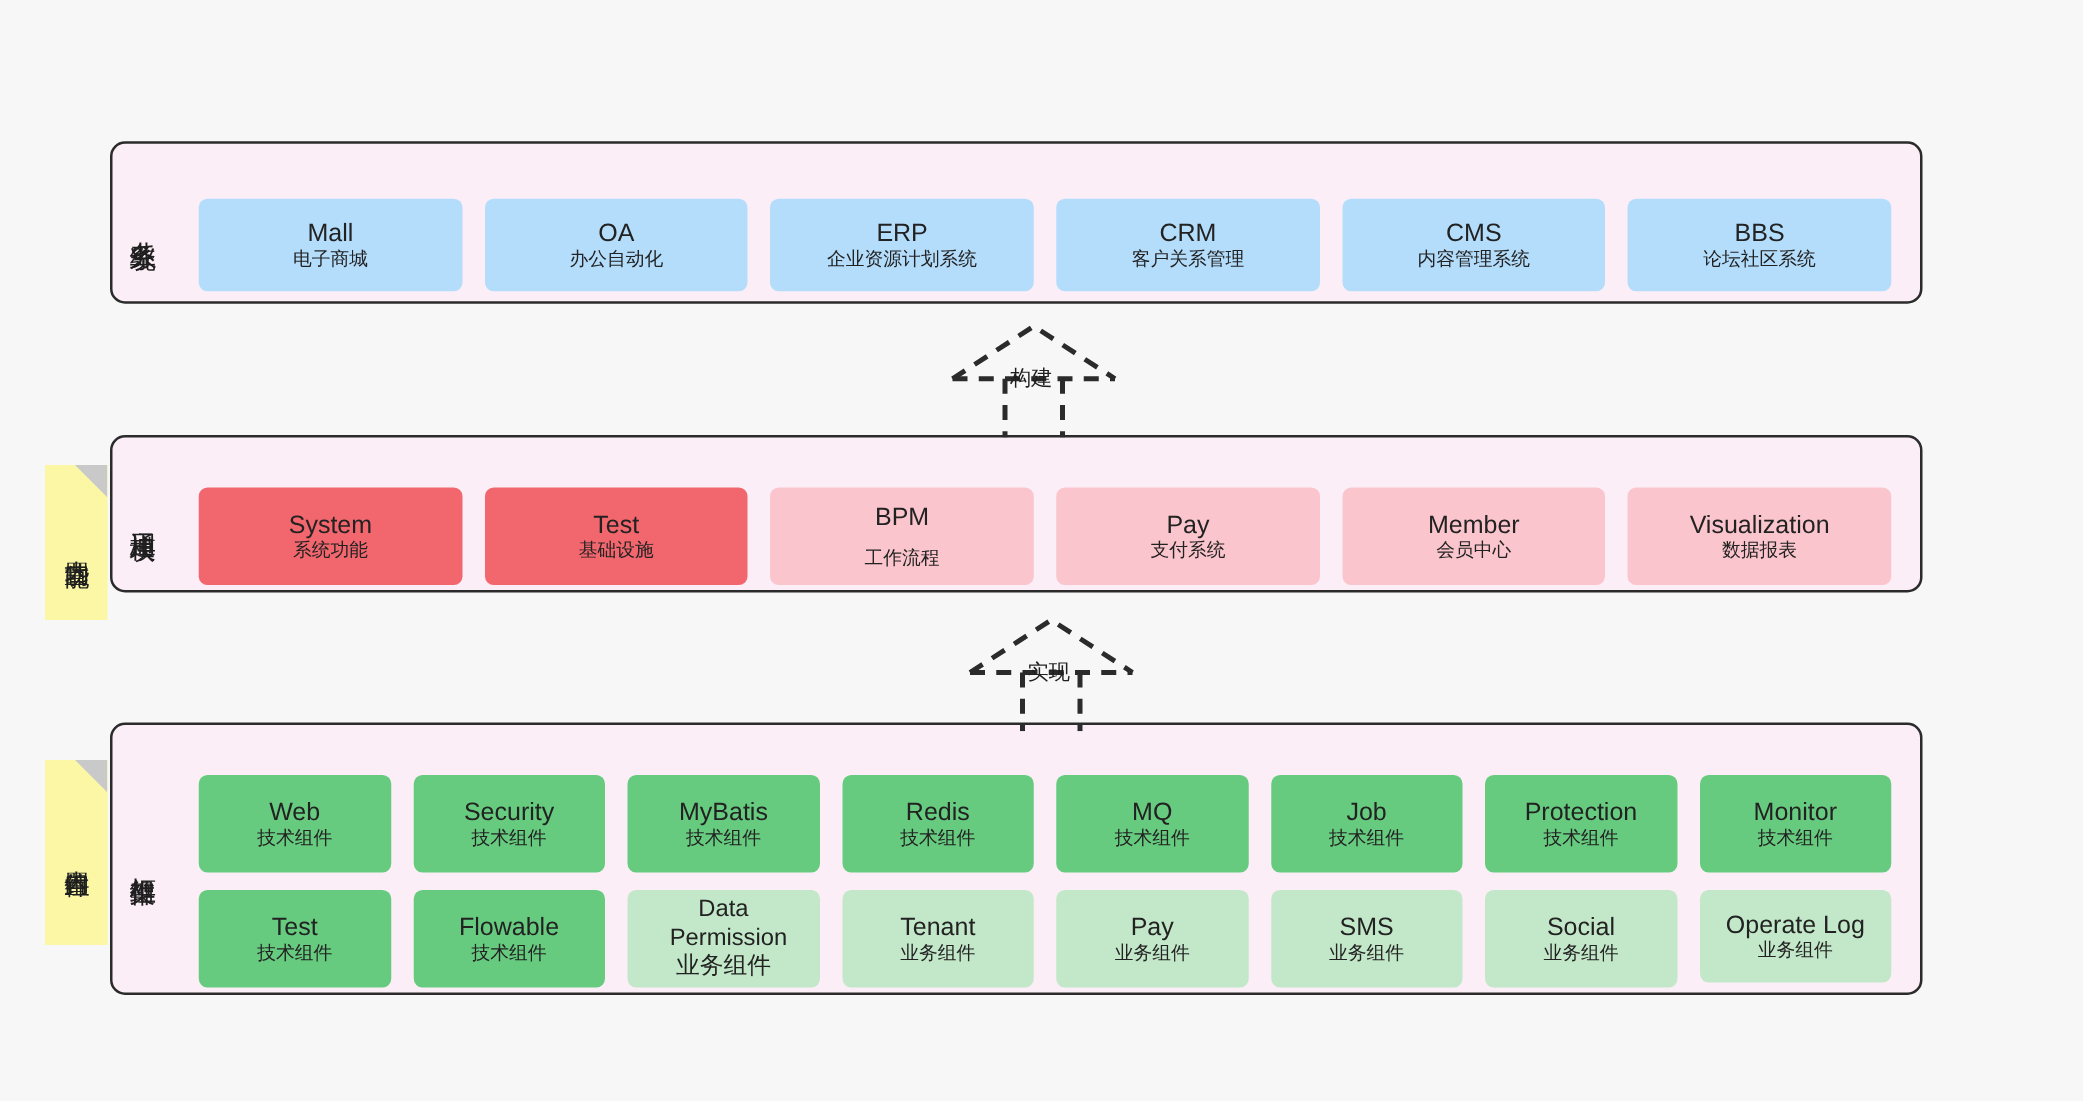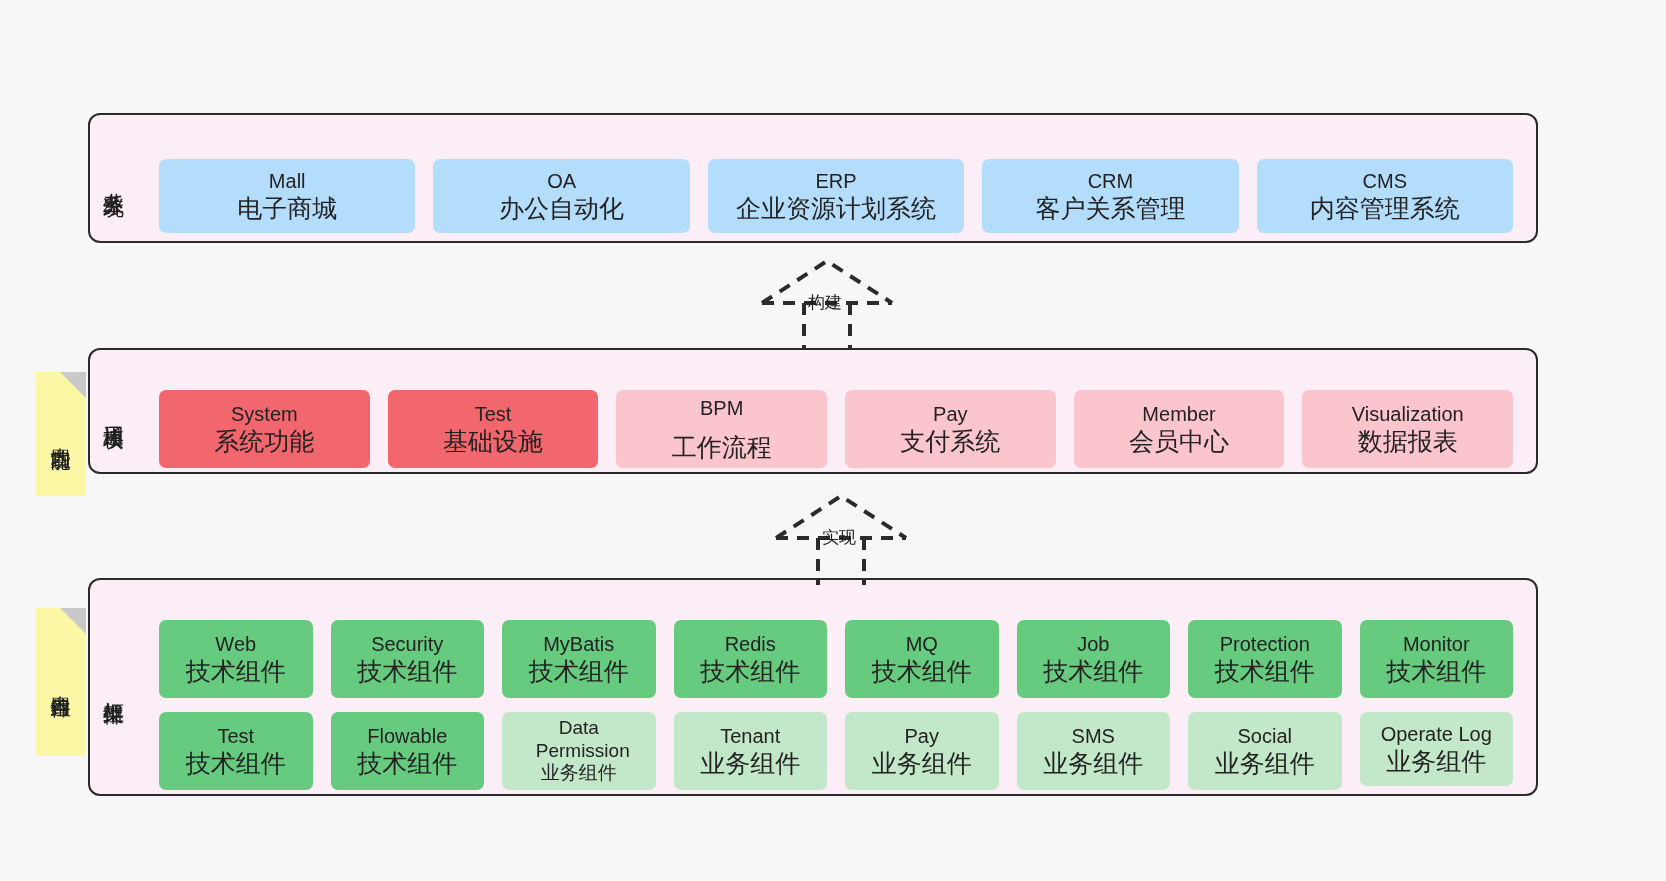--- a/index.html
+++ b/index.html
@@ -64,21 +64,21 @@
     display: flex;
     flex-direction: column;
     align-items: center;
     justify-content: center;
     text-align: center;
     color: #222;
     line-height: 1.2;
     padding: 6px 4px;
   }
   .node .title { font-size: 20px; }
-  .node .sub   { font-size: 25px; }
+  .node .sub   { font-size: 15px; }
   .node.three .title { font-size: 19px; line-height: 1.18; }
   .node.three .sub   { font-size: 19px; line-height: 1.18; }
 
   .blue      { background: #b4ddfc; }
   .red       { background: #f2666e; }
   .pinklight { background: #fbc5cd; }
   .green     { background: #66cb7f; }
   .greenlight{ background: #c3e8c9; }
 
   
@@ -138,20 +138,24 @@
         <span class="sub">企业资源计划系统</span>
       </div>
       <div class="node blue" style="height:74px;">
         <span class="title">CRM</span>
         <span class="sub">客户关系管理</span>
       </div>
       <div class="node blue" style="height:74px;">
         <span class="title">CMS</span>
         <span class="sub">内容管理系统</span>
       </div>
+      <div class="node blue" style="height:74px;">
+        <span class="title">BBS</span>
+        <span class="sub">论坛社区系统</span>
+      </div>
 
     </div>
   </div>
 
   <div class="arrow" style="left:742px; top:255px; width:190px; height:95px;">
     <svg width="190" height="95" viewBox="0 0 190 95">
 
       <path d="M 20 48 L 85 6 L 150 48" fill="none" stroke="#2b2b2b" stroke-width="4" stroke-dasharray="12,9" stroke-linecap="butt"></path>
       <path d="M 20 48 L 150 48" fill="none" stroke="#2b2b2b" stroke-width="4" stroke-dasharray="12,9"></path>
 

